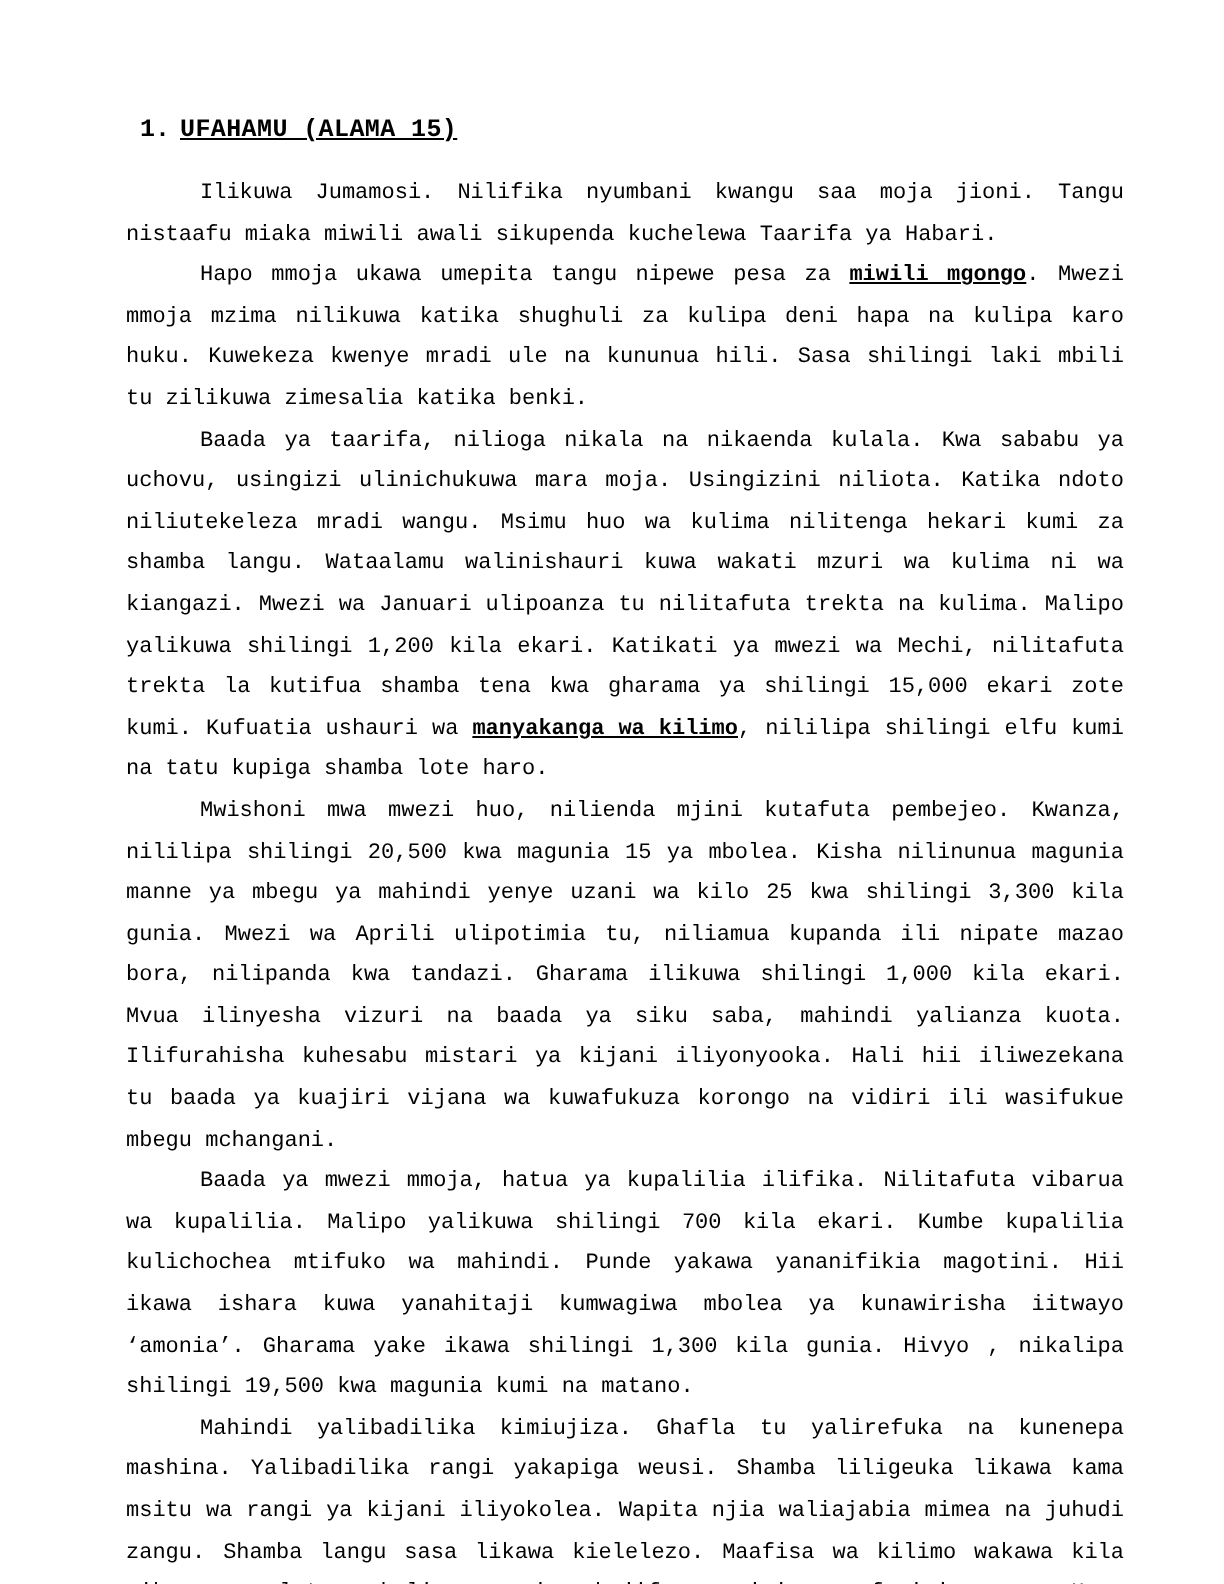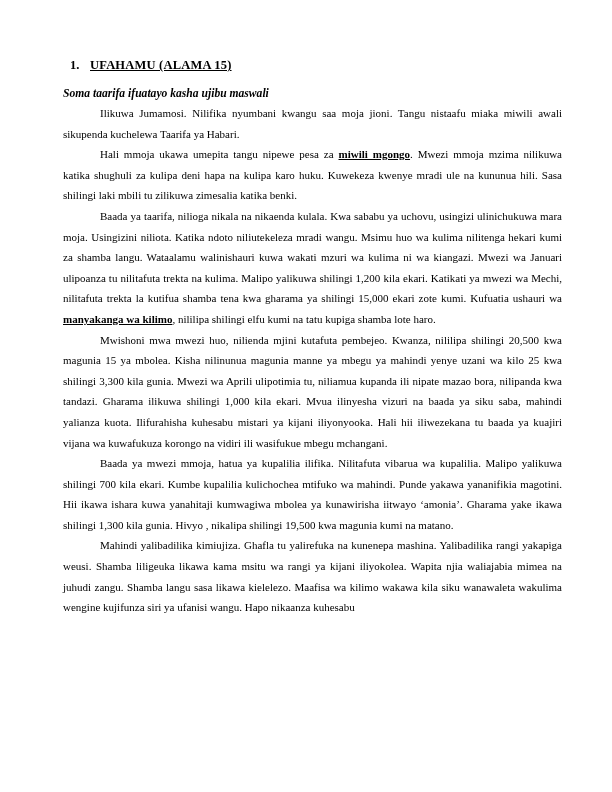--- a/index.html
+++ b/index.html
@@ -7,21 +7,21 @@
     padding: 0;
     background: #ffffff;
   }
   .page {
     position: relative;
     width: 612px;
     height: 792px;
     box-sizing: border-box;
     background: #ffffff;
     padding: 58px 50px 8px 63px;
-    font-family: Liberation Serif, serif;
+    font-family: Liberation Mono, monospace;
     color: #000000;
     overflow: hidden;
   }
   .heading {
     font-size: 12.5px;
     font-weight: 700;
     margin: 0 0 14px 7px;
     line-height: 15px;
     white-space: nowrap;
   }
@@ -57,23 +57,22 @@
   }
 </style>
 </head>
 <body>
 
 <div class="page">
   <div class="heading">
     <span class="h-num">1.</span><span class="h-title">UFAHAMU (ALAMA 15)</span>
   </div>
 
-  <div class="instruction">Soma taarifa ifuatayo kasha ujibu maswali</div>
 
   <div class="passage">
       <p class="para"><span class="seg-normal">Ilikuwa Jumamosi. Nilifika nyumbani kwangu saa moja jioni. Tangu nistaafu miaka miwili awali sikupenda kuchelewa Taarifa ya Habari.</span></p>
-      <p class="para"><span class="seg-normal">Hali mmoja ukawa umepita tangu nipewe pesa za </span><span class="seg-bold-underline">miwili mgongo</span><span class="seg-normal">. Mwezi mmoja mzima nilikuwa katika shughuli za kulipa deni hapa na kulipa karo huku. Kuwekeza kwenye mradi ule na kununua hili. Sasa shilingi laki mbili tu zilikuwa zimesalia katika benki.</span></p>
+      <p class="para"><span class="seg-normal">Hapo mmoja ukawa umepita tangu nipewe pesa za </span><span class="seg-bold-underline">miwili mgongo</span><span class="seg-normal">. Mwezi mmoja mzima nilikuwa katika shughuli za kulipa deni hapa na kulipa karo huku. Kuwekeza kwenye mradi ule na kununua hili. Sasa shilingi laki mbili tu zilikuwa zimesalia katika benki.</span></p>
       <p class="para"><span class="seg-normal">Baada ya taarifa, nilioga nikala na nikaenda kulala. Kwa sababu ya uchovu, usingizi ulinichukuwa mara moja. Usingizini niliota. Katika ndoto niliutekeleza mradi wangu. Msimu huo wa kulima nilitenga hekari kumi za shamba langu. Wataalamu walinishauri kuwa wakati mzuri wa kulima ni wa kiangazi. Mwezi wa Januari ulipoanza tu nilitafuta trekta na kulima. Malipo yalikuwa shilingi 1,200 kila ekari. Katikati ya mwezi wa Mechi, nilitafuta trekta la kutifua shamba tena kwa gharama ya shilingi 15,000 ekari zote kumi. Kufuatia ushauri wa </span><span class="seg-bold-underline">manyakanga wa kilimo</span><span class="seg-normal">, nililipa shilingi elfu kumi na tatu kupiga shamba lote haro.</span></p>
       <p class="para"><span class="seg-normal">Mwishoni mwa mwezi huo, nilienda mjini kutafuta pembejeo. Kwanza, nililipa shilingi 20,500 kwa magunia 15 ya mbolea. Kisha nilinunua magunia manne ya mbegu ya mahindi yenye uzani wa kilo 25 kwa shilingi 3,300 kila gunia. Mwezi wa Aprili ulipotimia tu, niliamua kupanda ili nipate mazao bora, nilipanda kwa tandazi. Gharama ilikuwa shilingi 1,000 kila ekari. Mvua ilinyesha vizuri na baada ya siku saba, mahindi yalianza kuota. Ilifurahisha kuhesabu mistari ya kijani iliyonyooka. Hali hii iliwezekana tu baada ya kuajiri vijana wa kuwafukuza korongo na vidiri ili wasifukue mbegu mchangani.</span></p>
       <p class="para"><span class="seg-normal">Baada ya mwezi mmoja, hatua ya kupalilia ilifika. Nilitafuta vibarua wa kupalilia. Malipo yalikuwa shilingi 700 kila ekari. Kumbe kupalilia kulichochea mtifuko wa mahindi. Punde yakawa yananifikia magotini. Hii ikawa ishara kuwa yanahitaji kumwagiwa mbolea ya kunawirisha iitwayo ‘amonia’. Gharama yake ikawa shilingi 1,300 kila gunia. Hivyo , nikalipa shilingi 19,500 kwa magunia kumi na matano.</span></p>
       <p class="para"><span class="seg-normal">Mahindi yalibadilika kimiujiza. Ghafla tu yalirefuka na kunenepa mashina. Yalibadilika rangi yakapiga weusi. Shamba liligeuka likawa kama msitu wa rangi ya kijani iliyokolea. Wapita njia waliajabia mimea na juhudi zangu. Shamba langu sasa likawa kielelezo. Maafisa wa kilimo wakawa kila siku wanawaleta wakulima wengine kujifunza siri ya ufanisi wangu. Hapo nikaanza kuhesabu</span></p>
     </div>
 </div>
 
 </body></html>

